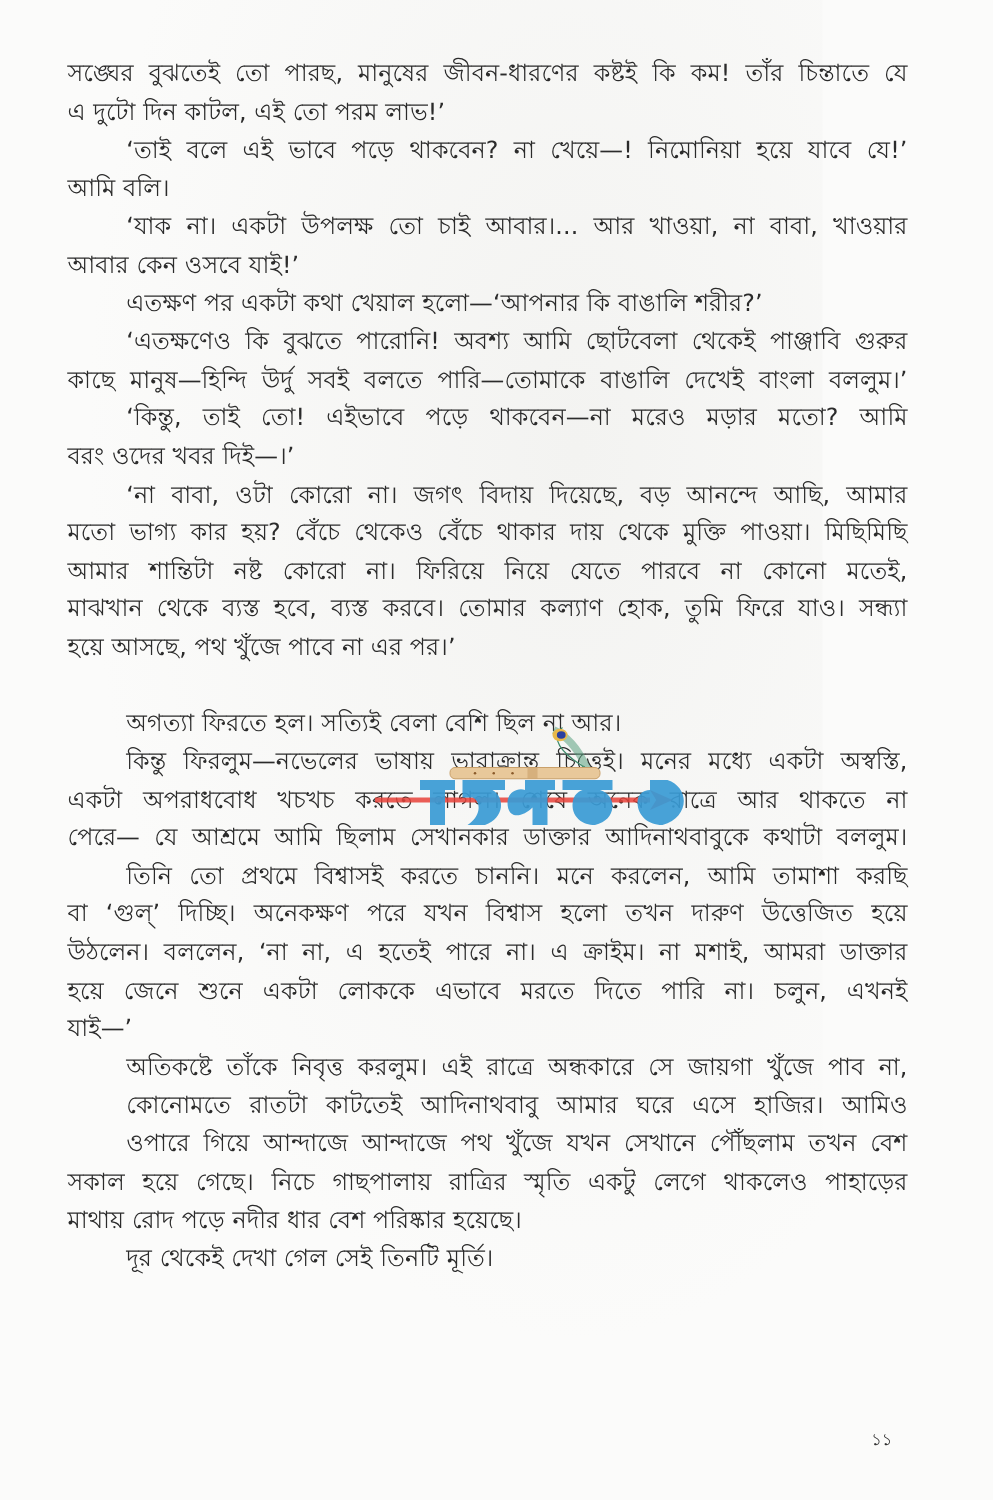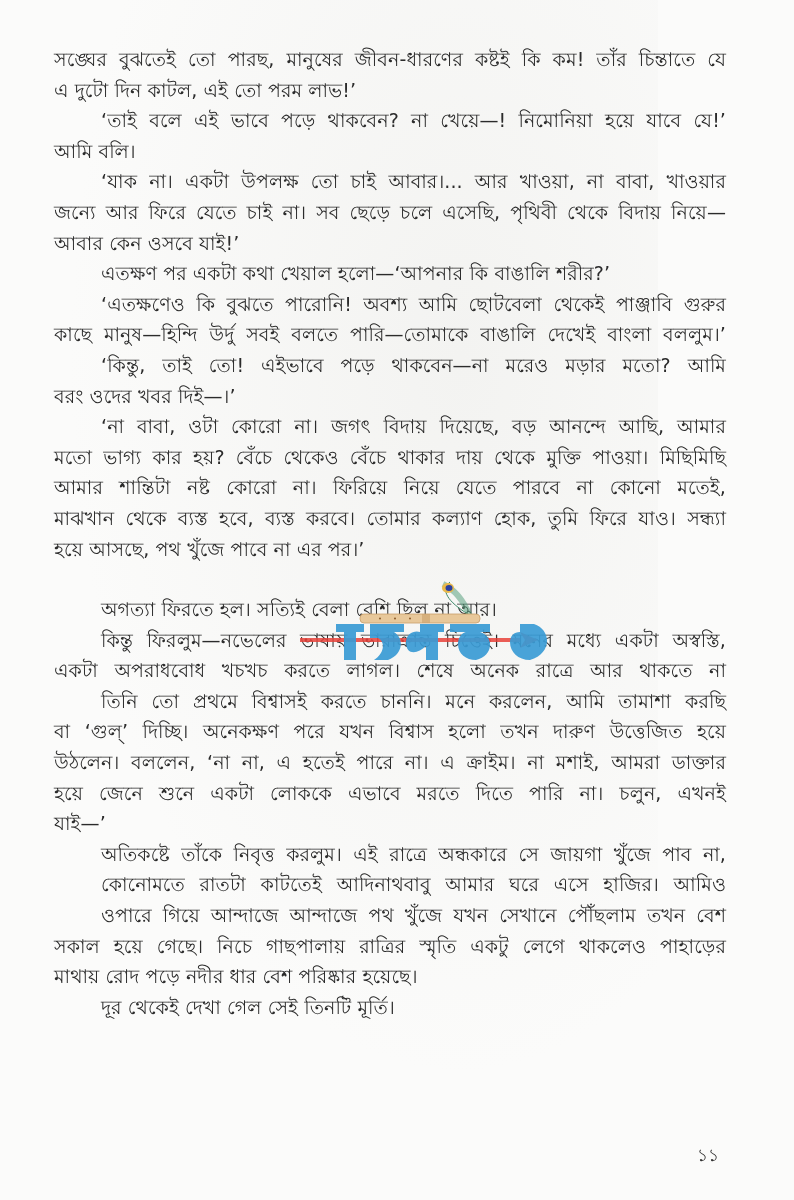--- a/index.html
+++ b/index.html
@@ -41,21 +41,21 @@
       text-align-last: justify;
     }
     .line.indent { padding-left: 47px; }
     .line.last { text-align-last: left; }
     .section-gap { height: 30px; }
 
     .page-number {
       position: absolute;
       left: 697px;
       top: 1142px;
-      font-size: 17px;
+      font-size: 13px;
       color: #333;
     }
 
     
     .watermark {
       position: absolute;
       left: 300px;
       top: 580px;
       width: 300px;
       height: 80px;
@@ -68,38 +68,38 @@
 
 <div class="page">
 
   <div class="text-block" id="text-block">
 
     <span class="line">সঙ্ঘের বুঝতেই তো পারছ, মানুষের জীবন-ধারণের কষ্টই কি কম! তাঁর চিন্তাতে যে</span>
     <span class="line last">এ দুটো দিন কাটল, এই তো পরম লাভ!’</span>
     <span class="line indent">‘তাই বলে এই ভাবে পড়ে থাকবেন? না খেয়ে—! নিমোনিয়া হয়ে যাবে যে!’</span>
     <span class="line last">আমি বলি।</span>
     <span class="line indent">‘যাক না। একটা উপলক্ষ তো চাই আবার।... আর খাওয়া, না বাবা, খাওয়ার</span>
-    <span class="line">জন্যে আর ফিরে যেতে চাই না। সব ছেড়ে চলে এসেছি, পৃথিবী থেকে বিদায় নিয়ে—</span>
     <span class="line last">আবার কেন ওসবে যাই!’</span>
     <span class="line indent last">এতক্ষণ পর একটা কথা খেয়াল হলো—‘আপনার কি বাঙালি শরীর?’</span>
     <span class="line indent">‘এতক্ষণেও কি বুঝতে পারোনি! অবশ্য আমি ছোটবেলা থেকেই পাঞ্জাবি গুরুর</span>
     <span class="line">কাছে মানুষ—হিন্দি উর্দু সবই বলতে পারি—তোমাকে বাঙালি দেখেই বাংলা বললুম।’</span>
     <span class="line indent">‘কিন্তু, তাই তো! এইভাবে পড়ে থাকবেন—না মরেও মড়ার মতো? আমি</span>
     <span class="line last">বরং ওদের খবর দিই—।’</span>
     <span class="line indent">‘না বাবা, ওটা কোরো না। জগৎ বিদায় দিয়েছে, বড় আনন্দে আছি, আমার</span>
     <span class="line">মতো ভাগ্য কার হয়? বেঁচে থেকেও বেঁচে থাকার দায় থেকে মুক্তি পাওয়া। মিছিমিছি</span>
     <span class="line">আমার শান্তিটা নষ্ট কোরো না। ফিরিয়ে নিয়ে যেতে পারবে না কোনো মতেই,</span>
     <span class="line">মাঝখান থেকে ব্যস্ত হবে, ব্যস্ত করবে। তোমার কল্যাণ হোক, তুমি ফিরে যাও। সন্ধ্যা</span>
     <span class="line last">হয়ে আসছে, পথ খুঁজে পাবে না এর পর।’</span>
 
     <div class="section-gap"></div>
 
     <span class="line indent last">অগত্যা ফিরতে হল। সত্যিই বেলা বেশি ছিল না আর।</span>
     <span class="line indent">কিন্তু ফিরলুম—নভেলের ভাষায় ভারাক্রান্ত চিত্তেই। মনের মধ্যে একটা অস্বস্তি,</span>
     <span class="line">একটা অপরাধবোধ খচখচ করতে লাগল। শেষে অনেক রাত্রে আর থাকতে না</span>
+    <span class="line">পেরে— যে আশ্রমে আমি ছিলাম সেখানকার ডাক্তার আদিনাথবাবুকে কথাটা বললুম।</span>
     <span class="line indent">তিনি তো প্রথমে বিশ্বাসই করতে চাননি। মনে করলেন, আমি তামাশা করছি</span>
     <span class="line">বা ‘গুল্’ দিচ্ছি। অনেকক্ষণ পরে যখন বিশ্বাস হলো তখন দারুণ উত্তেজিত হয়ে</span>
     <span class="line">উঠলেন। বললেন, ‘না না, এ হতেই পারে না। এ ক্রাইম। না মশাই, আমরা ডাক্তার</span>
     <span class="line">হয়ে জেনে শুনে একটা লোককে এভাবে মরতে দিতে পারি না। চলুন, এখনই</span>
     <span class="line last">যাই—’</span>
     <span class="line indent">অতিকষ্টে তাঁকে নিবৃত্ত করলুম। এই রাত্রে অন্ধকারে সে জায়গা খুঁজে পাব না,</span>
     <span class="line indent">কোনোমতে রাতটা কাটতেই আদিনাথবাবু আমার ঘরে এসে হাজির। আমিও</span>
     <span class="line indent">ওপারে গিয়ে আন্দাজে আন্দাজে পথ খুঁজে যখন সেখানে পৌঁছলাম তখন বেশ</span>
     <span class="line">সকাল হয়ে গেছে। নিচে গাছপালায় রাত্রির স্মৃতি একটু লেগে থাকলেও পাহাড়ের</span>
     <span class="line last">মাথায় রোদ পড়ে নদীর ধার বেশ পরিষ্কার হয়েছে।</span>

